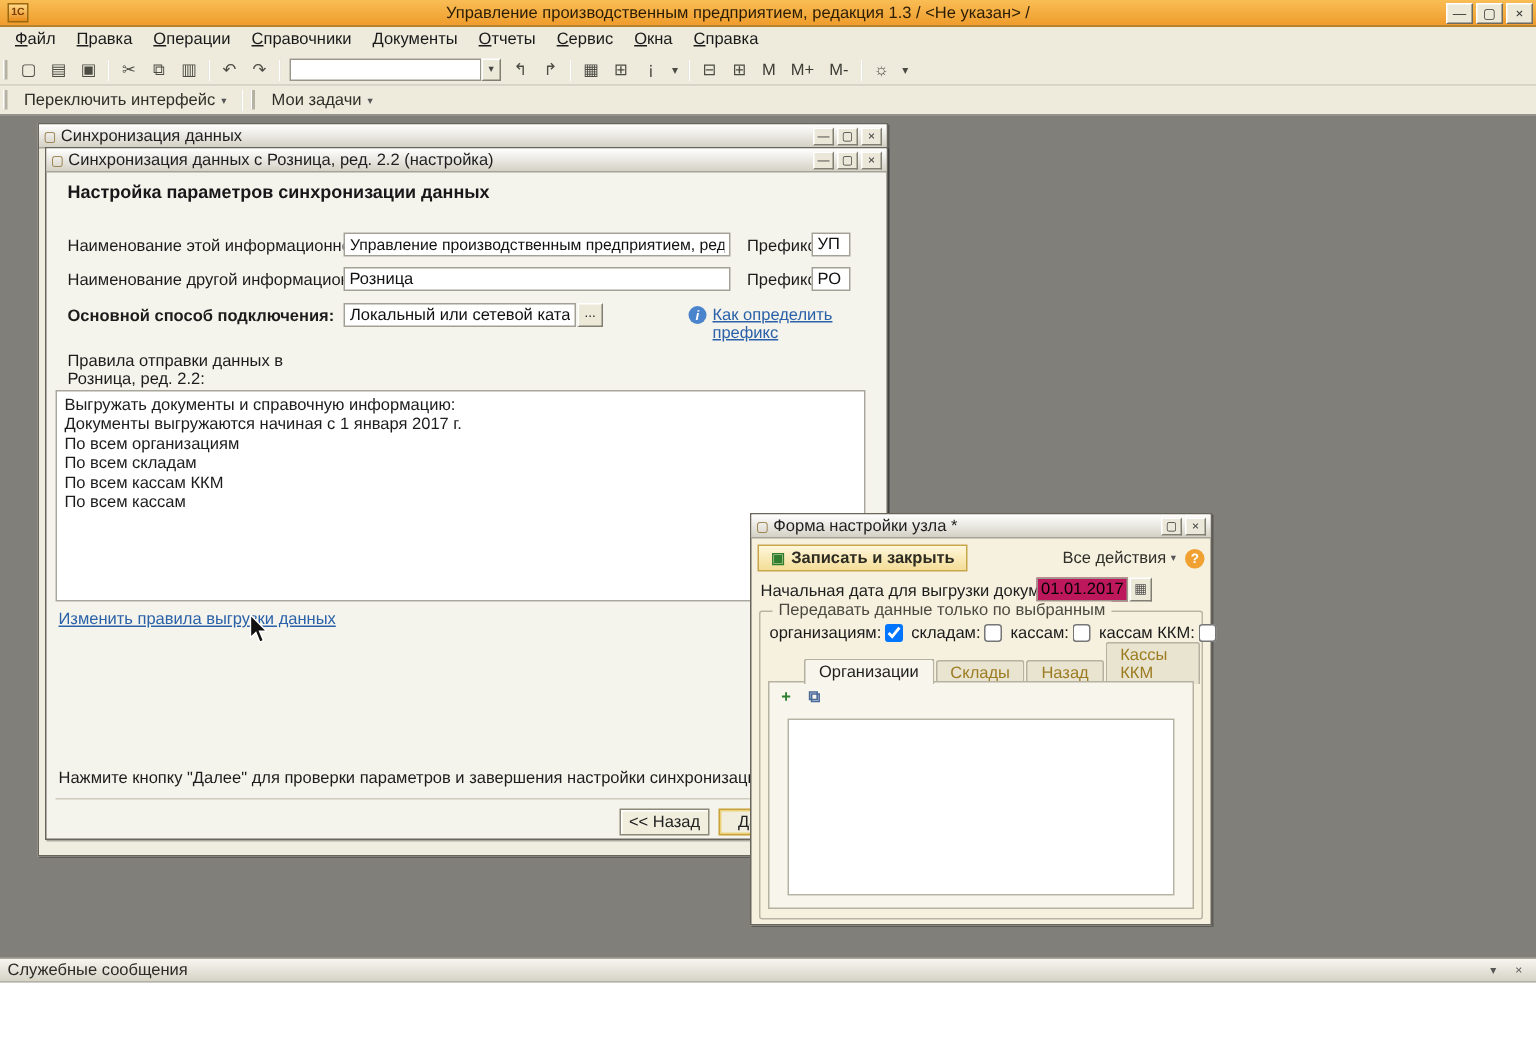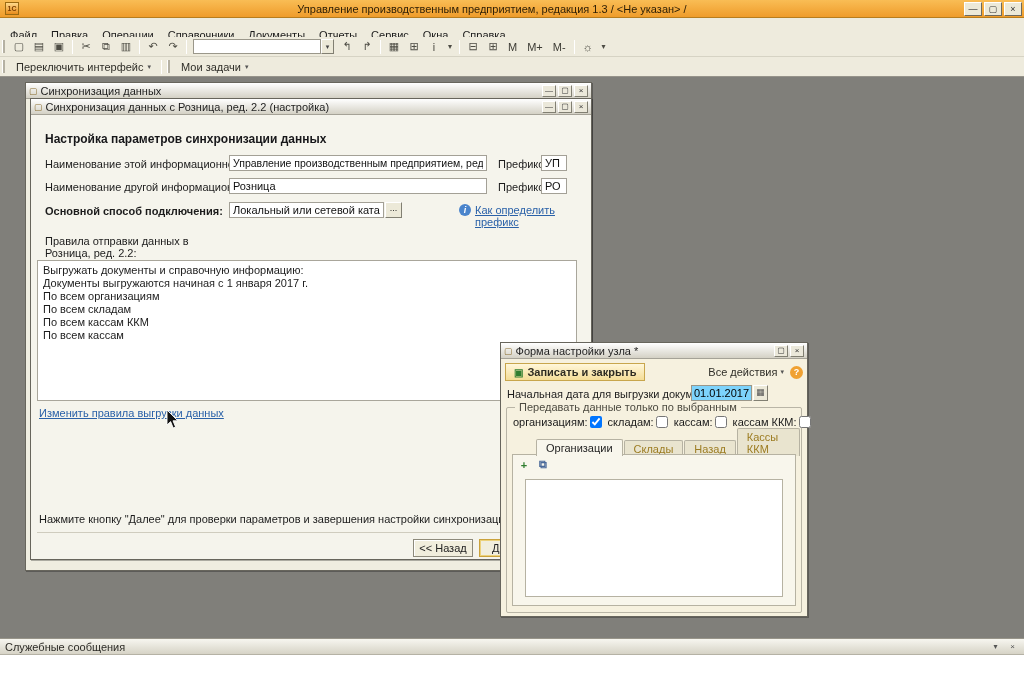--- a/index.html
+++ b/index.html
@@ -13,21 +13,21 @@
   .appicon { width:14px; height:13px; margin:0 3px; background:linear-gradient(#ffd98a,#e88c1a);
     border:1px solid #9a6a12; color:#7a3c00; font-size:7px; font-weight:bold;
     display:flex; align-items:center; justify-content:center; }
   .apptitle { flex:1; text-align:center; font-size:11px; color:#2b1d05; white-space:nowrap; overflow:hidden; }
   .winctl { display:flex; }
   .tbbtn { width:18px; height:14px; margin-left:2px; background:#ece9d8; border:1px solid;
     border-color:#fff #6d6a5e #6d6a5e #fff; font-size:9px; line-height:12px; text-align:center; color:#333; }
 
   
   .menubar { position:absolute; top:18px; left:0; width:1024px; height:35px; background:#eeebdd;
-    border-bottom:1px solid #d6d3c4; display:flex; align-items:center; padding-left:3px; }
+    border-bottom:1px solid #d6d3c4; display:flex; padding-left:3px; }
   .menu-item { padding:2px 7px; cursor:default; }
   .toolbar { position:absolute; left:0; width:1024px; height:20px; background:#eeebdd;
     display:flex; align-items:center; }
   #toolbar1 { top:37px; border-bottom:1px solid #d6d3c4; }
   #toolbar2 { top:57px; border-bottom:1px solid #96938a; }
   .grip { width:3px; height:13px; margin:0 4px 0 2px; border-left:1px solid #fff; background:#b5b1a3; }
   .ticon { width:18px; height:16px; margin:0 1px; display:inline-flex; align-items:center;
     justify-content:center; font-size:11px; color:#4d4c44; }
   .ticon.narrow { width:10px; font-size:8px; }
   .ttext { padding:1px 4px; margin:0 1px; color:#3c3b34; }
@@ -50,21 +50,21 @@
   .wbtn { width:14px; height:12px; margin-left:2px; background:#ebe8da; border:1px solid;
     border-color:#fff #817f72 #817f72 #fff; font-size:8px; line-height:10px; text-align:center; color:#333; flex:none; }
 
   #win-sync { left:25px; top:5px; width:567px; height:489px; z-index:1; background:#efede0; }
   #wizard { left:30px; top:21px; width:562px; height:462px; z-index:2; background:#f5f4ec; }
   #nodeform { left:500px; top:265px; width:308px; height:275px; z-index:3; background:#f6f1df; }
 
   .wbody { position:relative; width:100%; height:calc(100% - 16px); }
 
   
-  .wiz-heading { position:absolute; left:14px; top:17px; font-size:12px; font-weight:bold; color:#17171a; }
+  .wiz-heading { position:absolute; left:14px; top:6px; font-size:12px; font-weight:bold; color:#17171a; }
   .lbl { position:absolute; font-size:11px; color:#1c1c1c; white-space:nowrap; }
   .tinput { position:absolute; height:16px; border:1px solid #a3a096; background:#fff; padding:0 3px;
     font-size:10.5px; font-family:"Liberation Sans",sans-serif; color:#111; }
   .browse { position:absolute; width:17px; height:16px; background:#ece9d8; border:1px solid;
     border-color:#fff #817f72 #817f72 #fff; font-size:9px; line-height:11px; text-align:center; }
   .infocirc { position:absolute; width:12px; height:12px; border-radius:50%; background:#4a84cc; color:#fff;
     font-size:9px; font-weight:bold; line-height:12px; text-align:center; font-style:italic; }
   a.link { color:#2a61a8; text-decoration:underline; font-size:11px; cursor:pointer; }
   .rules-box { position:absolute; left:6px; top:145px; width:540px; height:141px; background:#fff;
     border:1px solid #a9a69b; padding:3px 5px; line-height:13px; color:#1c1c1c; }
@@ -90,21 +90,21 @@
   .cbitem input { width:12px; height:12px; margin:0 2px; }
   .tabsrow { position:absolute; left:5px; top:30px; display:flex; align-items:flex-end; height:17px;padding-left:24px; }
   .tab { padding:2px 9px 1px; margin-right:1px; border:1px solid #b6b2a2; border-bottom:none;
     border-radius:2px 2px 0 0; background:#e9e4cf; color:#9c7c22; position:relative; top:1px; }
   .tab.active { background:#f8f6ec; color:#1f1f1f; z-index:2; padding-bottom:2px; top:1px; }
   .tabpanel { position:absolute; left:5px; right:5px; top:46px; bottom:6px; border:1px solid #b6b2a2;
     background:#f8f6ec; }
   .ptool { position:absolute; left:3px; top:2px; display:flex; gap:3px; }
   .picon { width:16px; height:15px; display:flex; align-items:center; justify-content:center; font-size:11px; }
   .plist { position:absolute; left:12px; right:12px; top:24px; bottom:8px; background:#fff; border:1px solid #b6b2a2; }
-  .dateinput { position:absolute; height:16px; border:1px solid #9a978a; background:#7dd3fc; padding:0 2px;
+  .dateinput { position:absolute; height:16px; border:1px solid #9a978a; background:#be185d; padding:0 2px;
     font-size:11px; font-family:"Liberation Sans",sans-serif; }
   .calbtn { position:absolute; width:15px; height:16px; background:#ece9d8; border:1px solid;
     border-color:#fff #817f72 #817f72 #fff; font-size:9px; line-height:13px; text-align:center; color:#555; }
 
   
   .msghdr { position:absolute; top:638px; left:0; width:1024px; height:17px;
     background:linear-gradient(#f7f6f0,#d6d3c6); border-top:1px solid #98958a; border-bottom:1px solid #b5b2a5;
     display:flex; align-items:center; padding:0 5px; color:#2c2b26; }
   .msgicons { margin-left:auto; display:flex; gap:4px; }
   .msgicn { width:13px; height:13px; font-size:8px; line-height:13px; text-align:center; color:#555; }

